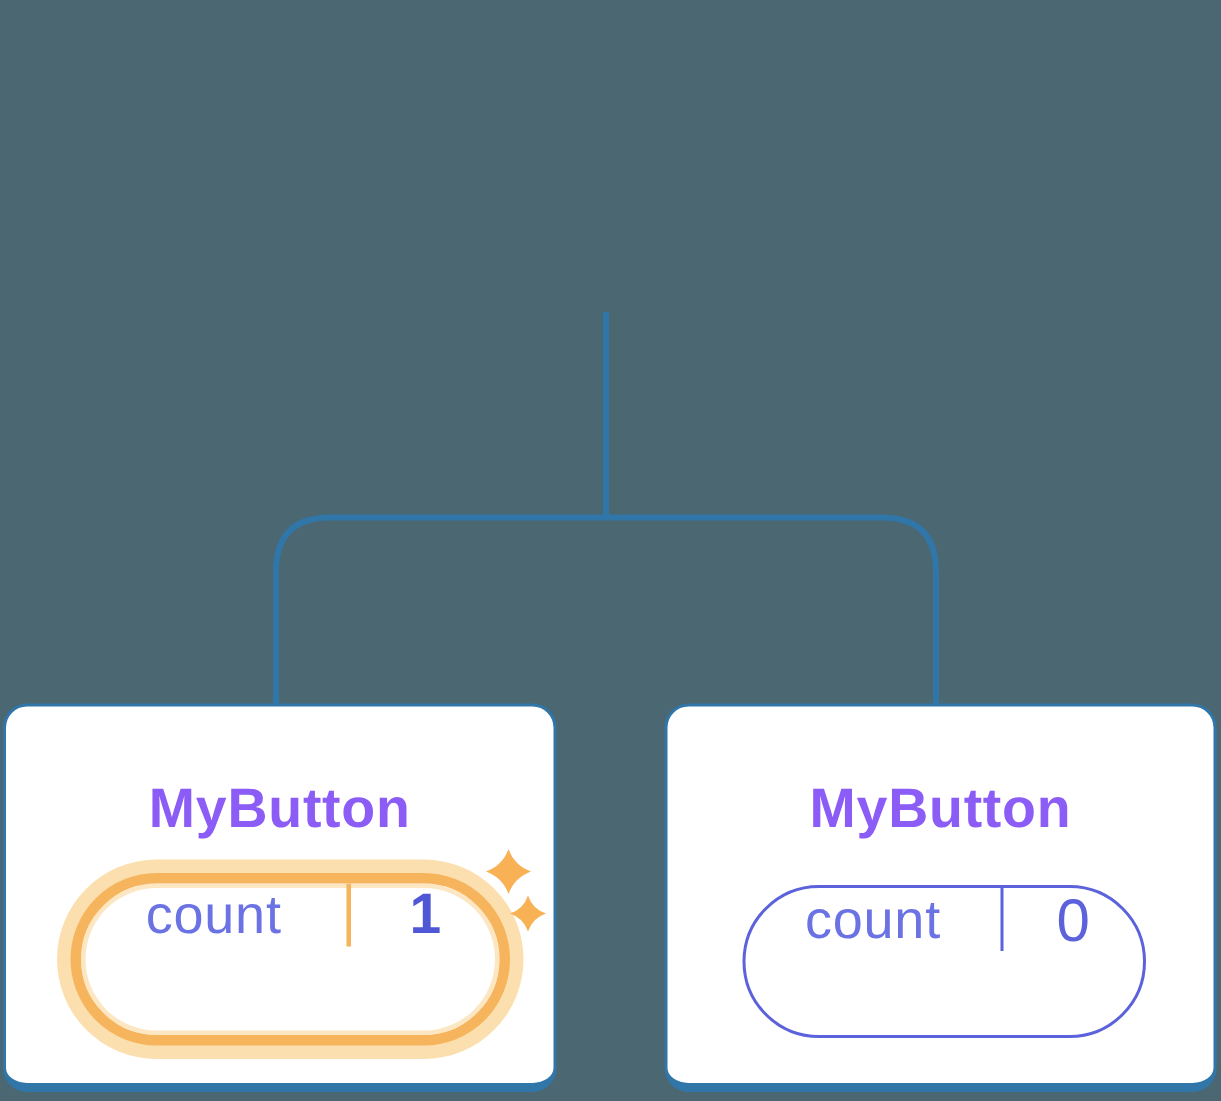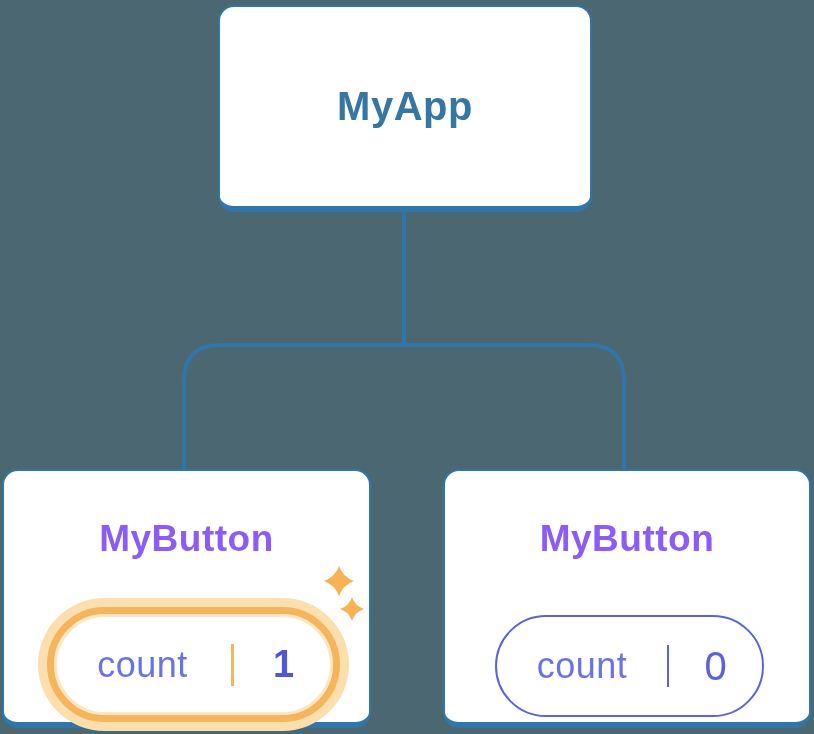--- a/index.html
+++ b/index.html
@@ -58,23 +58,22 @@
     color: #8b5cf6;
     line-height: 42px;
     letter-spacing: 0.5px;
   }
   .pill {
     position: absolute;
     background: #FFFFFF;
     border-radius: 999px;
     box-sizing: border-box;
     display: flex;
-    align-items: center;
+    align-items: flex-start;
     overflow: hidden;
-    margin-top: 25px;
   }
   .pill.highlighted {
     left: 43px; top: 111px;
     width: 293px; height: 115px;
     border: 7px solid #F6B45C;
     box-shadow: 0 0 0 9px #FBDFAE, inset 0 0 0 3px rgba(251, 223, 174, 0.75);
   }
   .pill.highlighted .seg-key {
     flex: 0 0 177px;
     border-right: 3px solid #F6B45C;
@@ -120,23 +119,20 @@
 </head>
 <body>
 
 <div class="stage">
 
   <svg class="connectors" viewBox="0 0 814 734" xmlns="http://www.w3.org/2000/svg" aria-hidden="true">
     <path d="M404 208 L404 345" stroke="#3176A9" stroke-width="4" fill="none"></path>
     <path d="M184 470 L184 381 Q184 345 220 345 L588 345 Q624 345 624 381 L624 470" stroke="#3176A9" stroke-width="4" fill="none"></path>
   </svg>
 
-  <div class="card root">
-    <span class="root-label">MyApp</span>
-  </div>
 
   <div class="card child-left">
     <div class="card-title">MyButton</div>
     <div class="pill highlighted">
       <div class="seg-key">
         <span class="state-key">count</span>
       </div>
       <div class="seg-val">
         <span class="state-val-bold">1</span>
       </div>

